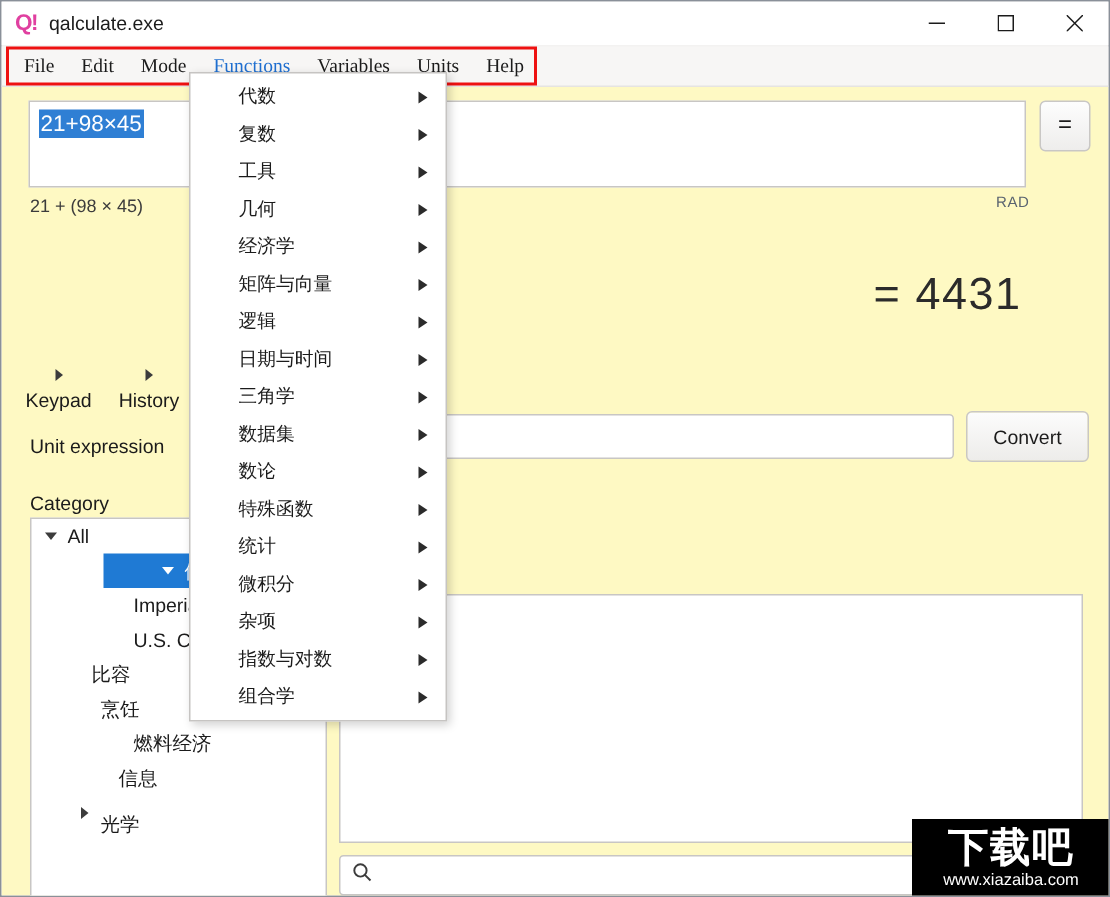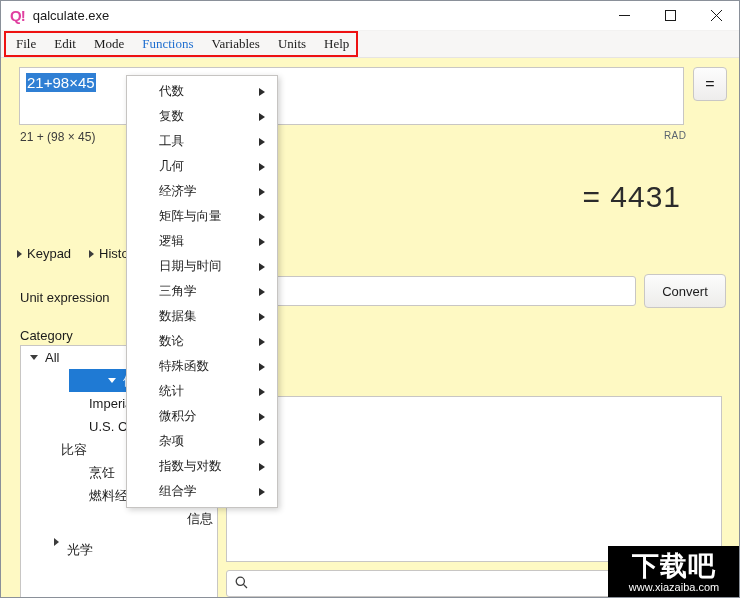--- a/index.html
+++ b/index.html
@@ -112,21 +112,21 @@
     letter-spacing: 1px;
   }
 
   
   #toggles {
     position: absolute; left: 16px; top: 188px;
     display: flex; align-items: center; gap: 18px;
   }
   .toggle {
     display: flex; align-items: center; gap: 5px;
-    font-size: 13px; color: #1b1b1b;
+    font-size: 13px; color: #1b1b1b; flex-direction: column;
   }
   .tri-right {
     width: 0; height: 0;
     border-left: 5px solid #3c3c3c;
     border-top: 4px solid transparent;
     border-bottom: 4px solid transparent;
   }
   .tri-down {
     width: 0; height: 0;
     border-top: 5px solid #3c3c3c;
@@ -199,22 +199,22 @@
     font-family: "Liberation Sans", sans-serif;
   }
 
   
   #bottom-row {
     position: absolute; left: 0; top: 500px; width: 738px; height: 39px;
   }
 
   
   #dropdown {
-    position: absolute; left: 125px; top: 74px;
-    width: 152px;
+    position: absolute; left: 125px; top: 47px;
+    width: 172px;
     background: #ffffff;
     border: 1px solid #c6c4c2;
     box-shadow: 2px 2px 6px rgba(0,0,0,0.18);
     padding: 3px 0 3px 0;
     z-index: 50;
   }
   .dd-item {
     height: 25px;
     display: flex; align-items: center;
     font-size: 12.5px; color: #1b1b1b;
@@ -333,29 +333,29 @@
           <span class="tree-label" style="margin-left: 4px;">Imperial</span>
         </div>
         <div class="tree-row" style="padding-left: 50px;">
           <span class="tree-arrow"></span>
           <span class="tree-label" style="margin-left: 4px;">U.S. Cap</span>
         </div>
         <div class="tree-row" style="padding-left: 22px;">
           <span class="tree-arrow"></span>
           <span class="tree-label" style="margin-left: 4px;">比容</span>
         </div>
+        <div class="tree-row" style="padding-left: 28px;">
+          <span class="tree-arrow"></span>
+          <span class="tree-label" style="margin-left: 4px;">烹饪</span>
+        </div>
         <div class="tree-row" style="padding-left: 50px;">
           <span class="tree-arrow"></span>
-          <span class="tree-label" style="margin-left: 4px;">烹饪</span>
-        </div>
-        <div class="tree-row" style="padding-left: 50px;">
-          <span class="tree-arrow"></span>
           <span class="tree-label" style="margin-left: 4px;">燃料经济</span>
         </div>
-        <div class="tree-row" style="padding-left: 28px; justify-content: flex-end;">
+        <div class="tree-row" style="padding-left: 40px;">
           <span class="tree-arrow"></span>
           <span class="tree-label" style="margin-left: 4px;">信息</span>
         </div>
         <div class="tree-row" style="padding-left: 28px;">
           <span class="tree-arrow">
             <span class="tri-right"></span>
           </span>
           <span class="tree-label" style="margin-left: 4px; margin-top: 16px;">光学</span>
         </div>
       </div>

